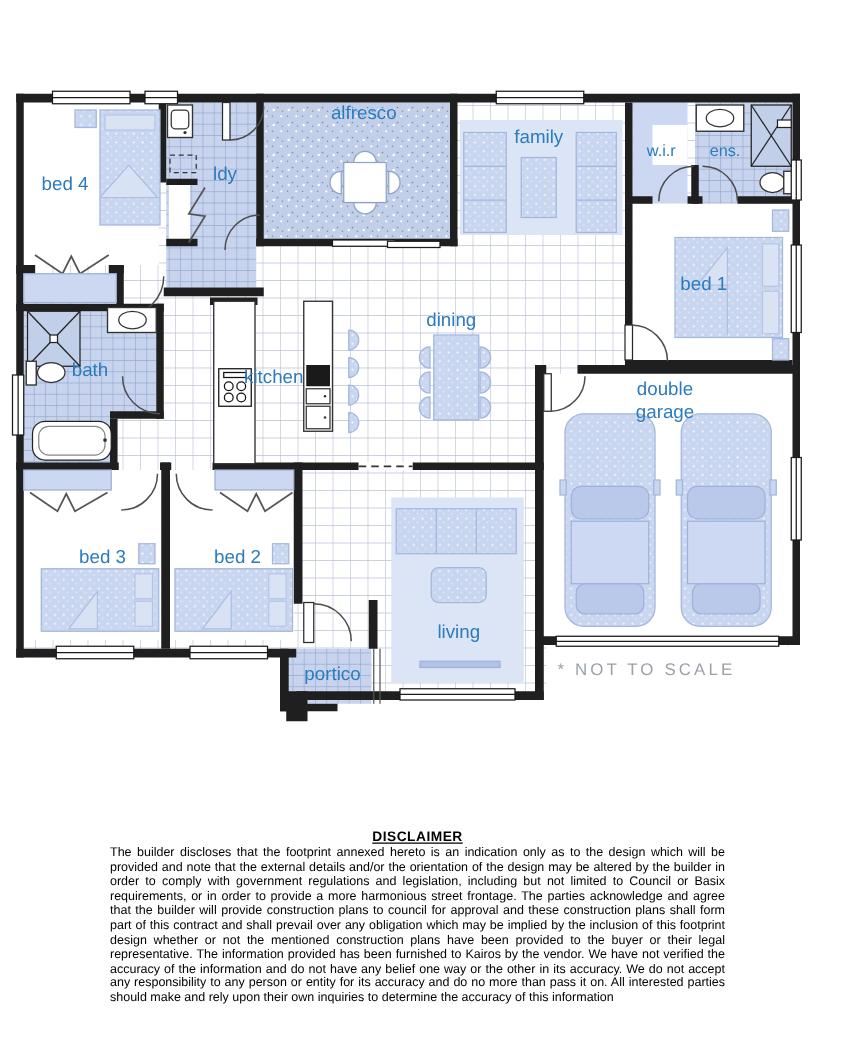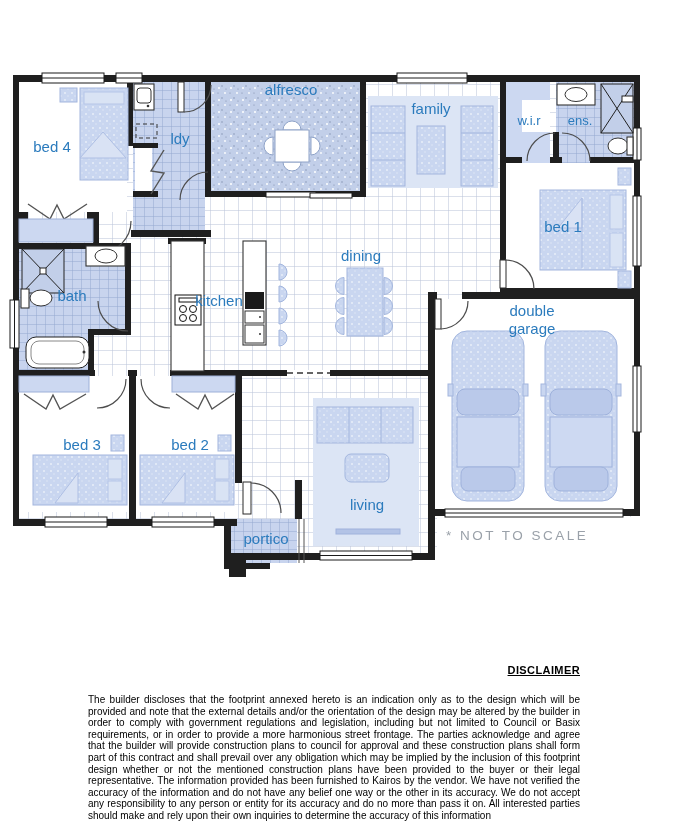--- a/index.html
+++ b/index.html
@@ -11,21 +11,21 @@
   .note-label{fill:#9aa1a9;font-size:13.5px;letter-spacing:2.5px;}
   .wall{fill:#1f1f1f;}
   .win{fill:#ffffff;stroke:#1a1a1a;stroke-width:1;}
   .door-arc{fill:none;stroke:#4d4d4d;stroke-width:1.2;}
   .leaf{fill:#ffffff;stroke:#2a2a2a;stroke-width:1;}
   .fixt{fill:#ffffff;stroke:#333;stroke-width:1.1;}
   .furn{fill:url(#patFurn);stroke:#a3b6de;stroke-width:1;}
   .furn-lite{fill:#d9e3f4;stroke:#b6c5e7;stroke-width:1;}
   .zig{fill:none;stroke:#555;stroke-width:1.4;}
   #disclaimer{position:absolute;left:88px;top:664px;width:492px;color:#000;}
-  #disclaimer h3{margin:0 0 18px 0;text-align:right;font-size:11px;font-weight:bold;
+  #disclaimer h3{margin:0 0 1px 0;text-align:center;font-size:11px;font-weight:bold;
     text-decoration:underline;letter-spacing:.4px;}
   #disclaimer p{margin:0;font-size:10px;line-height:11.6px;text-align:justify;}
 </style>
 </head>
 <body>
 
 <div id="plan-wrap">
 <svg width="677" height="620" viewBox="0 0 677 620">
   <defs>
     <pattern id="patGrid" width="14" height="14" patternUnits="userSpaceOnUse">

